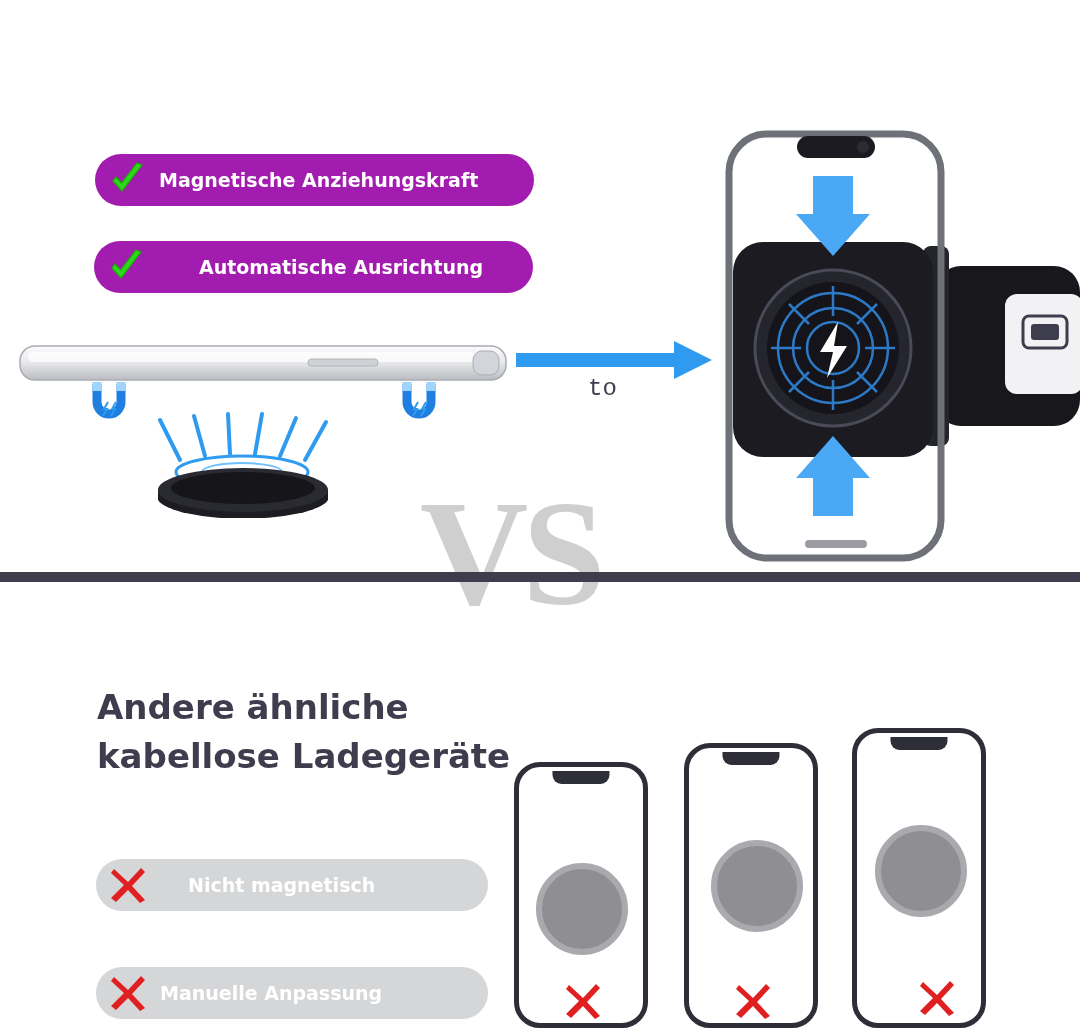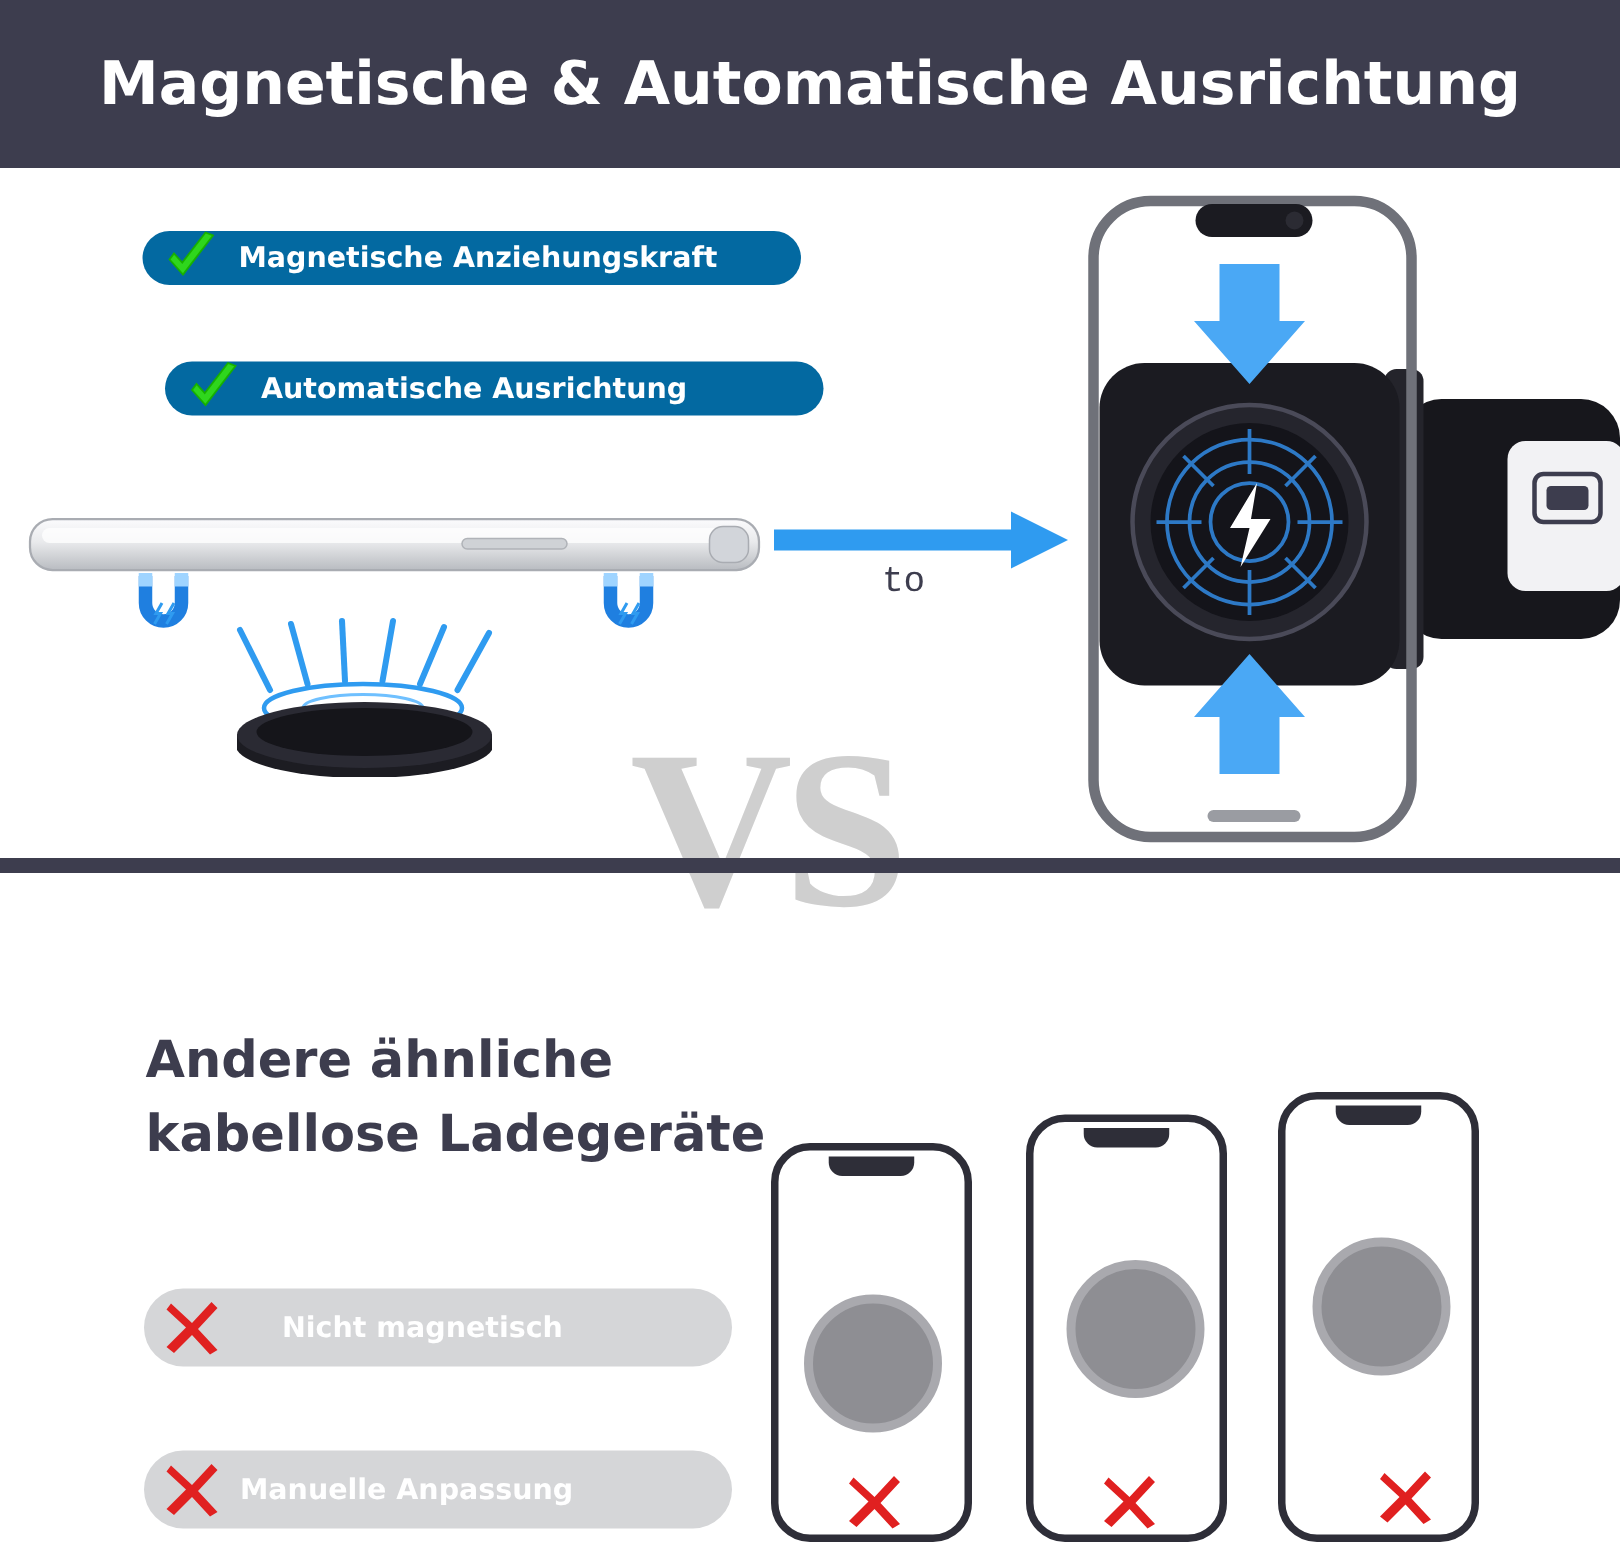--- a/index.html
+++ b/index.html
@@ -55,36 +55,36 @@
   .top-section {
     position: absolute;
     left: 0; top: 118px;
     width: 1080px;
     height: 454px;
   }
 
   
   .pill-dark {
     position: absolute;
-    height: 36px;
+    height: 52px;
     border-radius: 26px;
-    background: #0369a1;
+    background: #a21caf;
     display: flex;
     align-items: center;
     padding-left: 12px;
   }
   .pill-dark .label {
     color: #ffffff;
     font-size: 19px;
     font-weight: bold;
     margin-left: 12px;
     white-space: nowrap;
   }
   .pill1 { left: 95px; top: 36px; width: 427px; }
-  .pill2 { left: 110px; top: 123px; width: 427px; }
+  .pill2 { left: 94px; top: 123px; width: 427px; gap: 41px; }
 
   .check-icon { width: 40px; height: 40px; display:block; }
 
   
   .pill-light {
     position: absolute;
     height: 52px;
     border-radius: 26px;
     background: #d5d6d8;
     display: flex;
@@ -182,23 +182,20 @@
     border: 6px solid #a9a9ae;
     box-sizing: border-box;
   }
   .red-x-small { position: absolute; width: 40px; height: 40px; }
 </style>
 </head>
 <body>
 
 <div class="page">
 
-  <div class="header-bar">
-    <div class="header-title">Magnetische &amp; Automatische Ausrichtung</div>
-  </div>
 
   <div class="top-section">
 
     <div class="pill-dark pill1">
       <span class="icon-wrap">
         <svg class="check-icon" viewBox="0 0 40 40">
           <path d="M6 21 L15 31 L35 5 L30 3 L14.5 23 L9 17 Z" fill="#2fd61d" stroke="#17b000" stroke-width="1.2"></path>
         </svg>
       </span>
       <span class="label">Magnetische Anziehungskraft</span>

